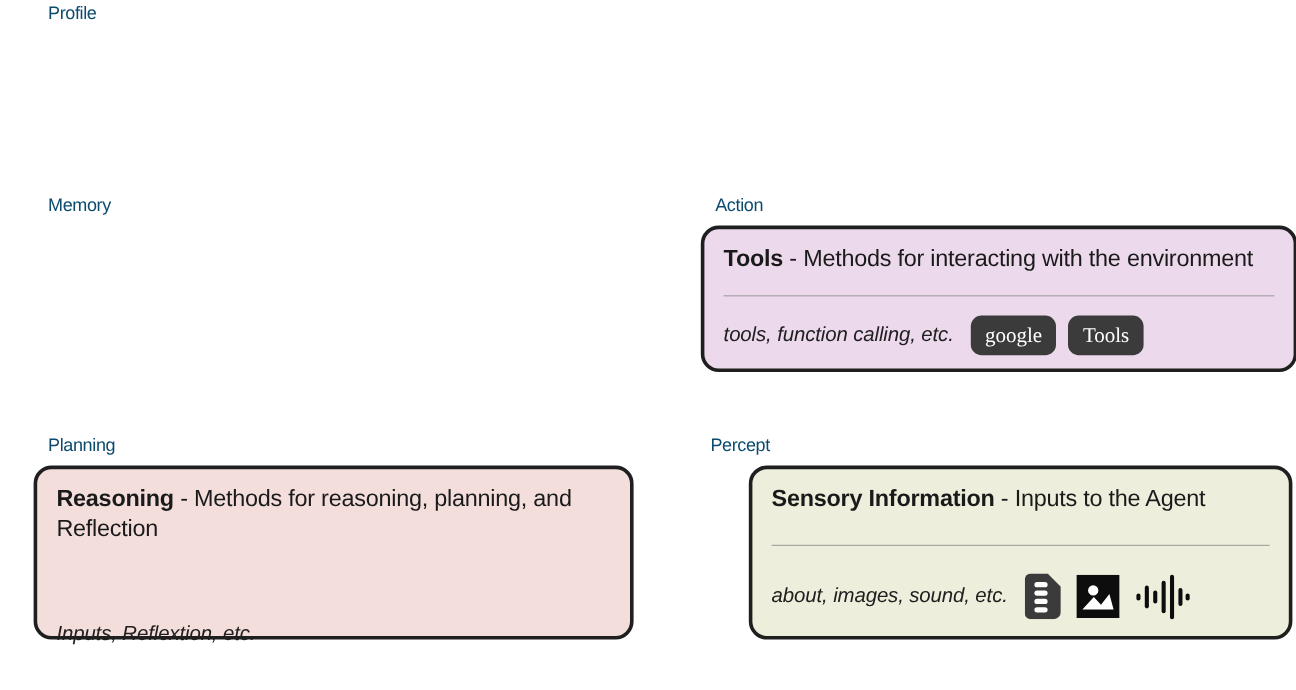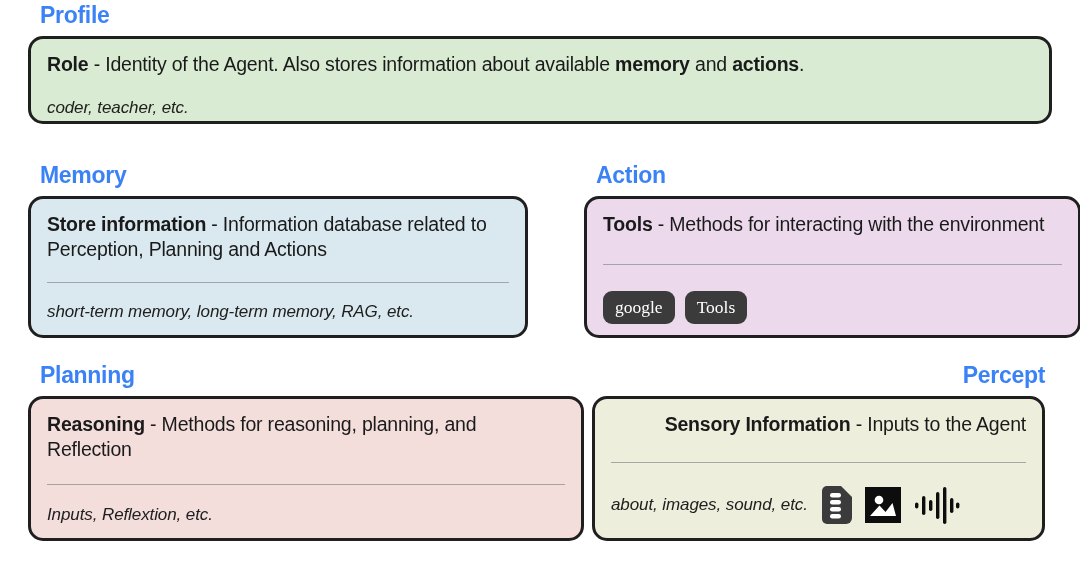--- a/index.html
+++ b/index.html
@@ -19,24 +19,24 @@
   .canvas {
     position: absolute;
     left: 0; top: 0;
     width: 1080px;
     height: 575px;
   }
 
   .section { position: absolute; }
 
   .section-heading {
-    font-size: 23px;
-    font-weight: bold;
+    font-size: 15px;
+    font-weight: normal;
     letter-spacing: -0.3px;
-    color: #3b82f6;
+    color: #0c4a6e;
     line-height: 1;
     margin: 0 0 9px 12px;
   }
 
   .card {
     box-sizing: border-box;
     border: 3px solid #1f1f1f;
     border-radius: 15px;
     padding: 13px 16px 13px 16px;
     display: flex;
@@ -92,77 +92,60 @@
   .icon-svg { display: block; }
 
   
   #sec-profile  { left: 28px;  top: 4px;   width: 1024px; }
   #sec-profile  .card { height: 88px; }
 
   #sec-memory   { left: 28px;  top: 164px; width: 500px; }
   #sec-memory   .card { height: 142px; }
 
   #sec-action   { left: 584px; top: 164px; width: 497px; }
-  #sec-action   .card { height: 142px; }
-
-  #sec-planning { left: 28px;  top: 364px; width: 556px; }
-  #sec-planning .card { height: 145px; }
-
-  #sec-percept  { left: 548px; top: 364px; width: 497px; text-align: right; }
+  #sec-action   .card { height: 122px; }
+
+  #sec-planning { left: 28px;  top: 364px; width: 500px; }
+  #sec-planning .card { height: 145px; gap: 21px; }
+
+  #sec-percept  { left: 580px; top: 364px; width: 497px; }
   #sec-percept  .card { height: 145px; margin-left: 44px; }
 
   .bg-green    { background: #d9ebd2; }
   .bg-blue     { background: #dae9ef; }
   .bg-lavender { background: #ecd9ec; }
   .bg-rose     { background: #f3dedc; }
   .bg-olive    { background: #edeedb; }
 
   #sec-profile .divider { margin: 10px 0 11px 0; }
   #sec-percept .card-foot { margin-top: -2px; }
   #sec-action  .card-foot { margin-bottom: -2px; }
 </style>
 </head>
 <body>
 
 <div class="canvas">
 
   <div class="section" id="sec-profile">
     <div class="section-heading">Profile</div>
-    <div class="card bg-green" style="background: rgb(217, 235, 210);">
-      <div class="card-title">
-        <b>Role</b><span> - Identity of the Agent. Also stores information about available </span><b>memory</b><span> and </span><b>actions</b><span>.</span>
-      </div>
-      <div class="divider"></div>
-      <div class="card-foot">
-        <div class="example">coder, teacher, etc.</div>
-      </div>
-    </div>
   </div>
 
   <div class="section" id="sec-memory">
     <div class="section-heading">Memory</div>
-    <div class="card bg-blue" style="background: rgb(218, 233, 239);">
-      <div class="card-title">
-        <b>Store information</b><span> - Information database related to Perception, Planning and Actions</span>
-      </div>
-      <div class="divider"></div>
-      <div class="card-foot">
-        <div class="example">short-term memory, long-term memory, RAG, etc.</div>
-      </div>
-    </div>
   </div>
 
   <div class="section" id="sec-action">
     <div class="section-heading">Action</div>
     <div class="card bg-lavender" style="background: rgb(236, 217, 236);">
       <div class="card-title">
         <b>Tools</b><span> - Methods for interacting with the environment</span>
       </div>
       <div class="divider"></div>
       <div class="card-foot">
+        <div class="example">tools, function calling, etc.</div>
         <div class="chips">
           <div class="chip">google</div>
           <div class="chip">Tools</div>
         </div>
       </div>
     </div>
   </div>
 
   <div class="section" id="sec-planning">
     <div class="section-heading">Planning</div>

